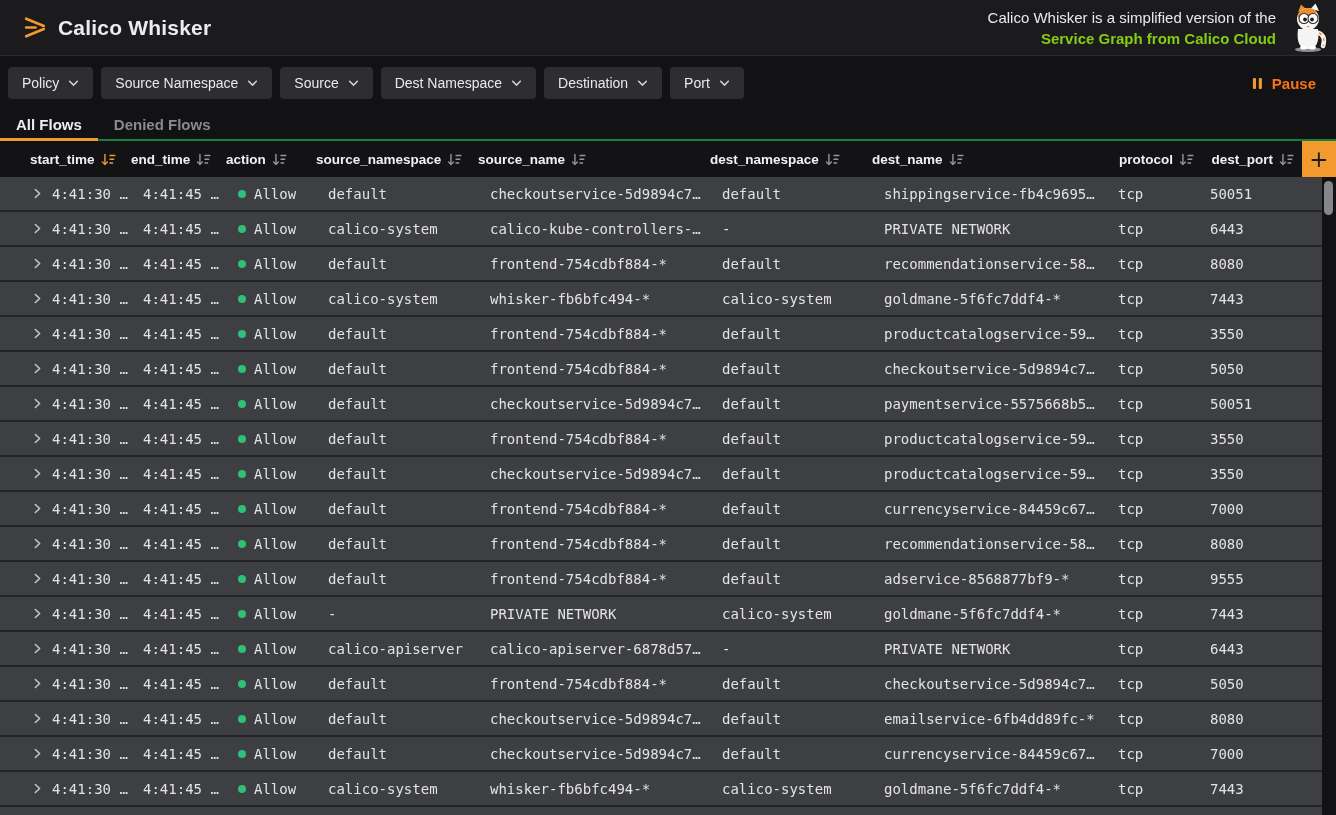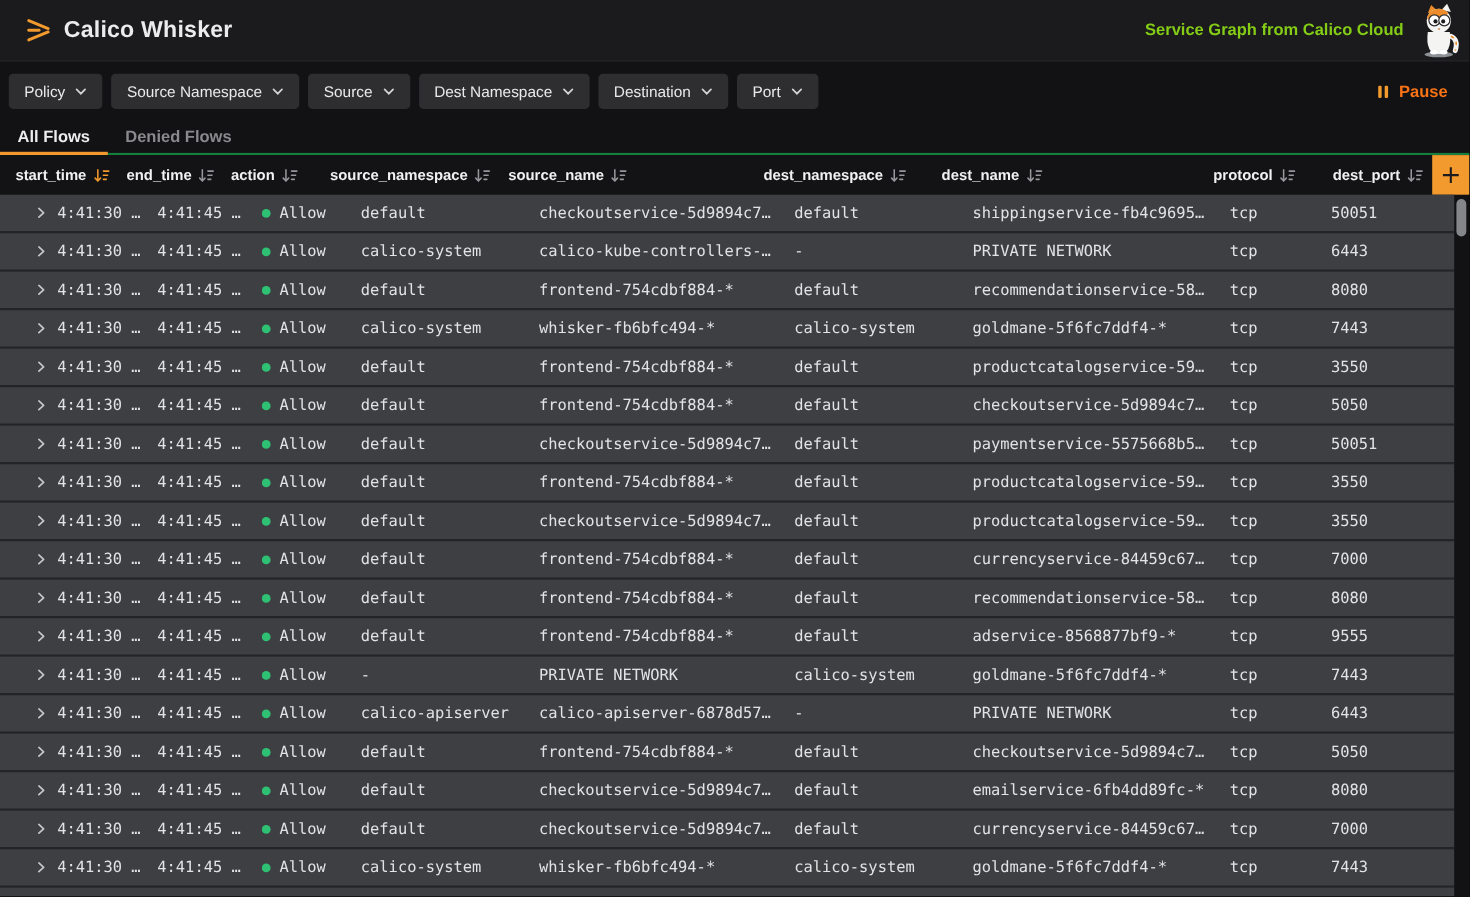--- a/index.html
+++ b/index.html
@@ -71,21 +71,21 @@
     height:3px; background:#f29a2e;
   }
 
   
   .flow-grid {
     display:grid;
     grid-template-columns: 24px 91px 95px 90px 162px 232px 162px 234px 92px minmax(0,1fr);
     align-items:center;
   }
   .thead { position:relative; height:36px; background:#131315; }
-  .thead-grid { height:100%; width:1322px; }
+  .thead-grid { height:100%; width:1322px; padding-left:16px; }
   .th {
     display:flex; align-items:center; gap:6px;
     font-size:13.5px; font-weight:700; color:#f1f1f3;
     white-space:nowrap; overflow:hidden; cursor:pointer;
   }
   .th .sort-icon { width:15px; height:15px; color:#97979b; flex:0 0 auto; }
   .th.sorted .sort-icon { color:#f29a2e; }
   .th.col-start_time { grid-column: 1 / 3; padding-left:14px; }
   .th.col-protocol { justify-content:flex-end; padding-right:4px; }
   .th.col-dest_port { justify-content:flex-end; padding-right:28px; }
@@ -132,20 +132,21 @@
         <g stroke="#f29a2e" stroke-width="2.6" stroke-linecap="round" fill="none">
           <path d="M4 4.5 L21 11.5"></path>
           <path d="M4 13 L13 13"></path>
           <path d="M4 21.5 L21 14.5"></path>
         </g>
       </svg>
       <h1>Calico Whisker</h1>
     </div>
     <div class="header-right">
       <div class="tagline">
+        <div>Calico Whisker is a simplified version of the</div>
         <a>Service Graph from Calico Cloud</a>
       </div>
       <svg width="44" height="50" viewBox="0 0 44 50">
         <ellipse cx="22" cy="46.5" rx="13" ry="2.6" fill="#8d9094"></ellipse>
         <path d="M33 30 q7 3 4 13" stroke="#f4f4f2" stroke-width="4.5" fill="none" stroke-linecap="round"></path>
         <path d="M33 30 q7 3 4 13" stroke="#ed8c2a" stroke-width="1.4" fill="none" stroke-dasharray="3 4"></path>
         <path d="M12 26 Q9.5 46 22 46 Q34.5 46 32 26 Z" fill="#f4f4f2"></path>
         <path d="M12 9 L15 1.5 L20.5 6.5 Z" fill="#ed8c2a"></path>
         <path d="M24.5 6 L29.5 0.5 L33 8 Z" fill="#f4f4f2"></path>
         <circle cx="22" cy="16" r="11" fill="#f4f4f2"></circle>

